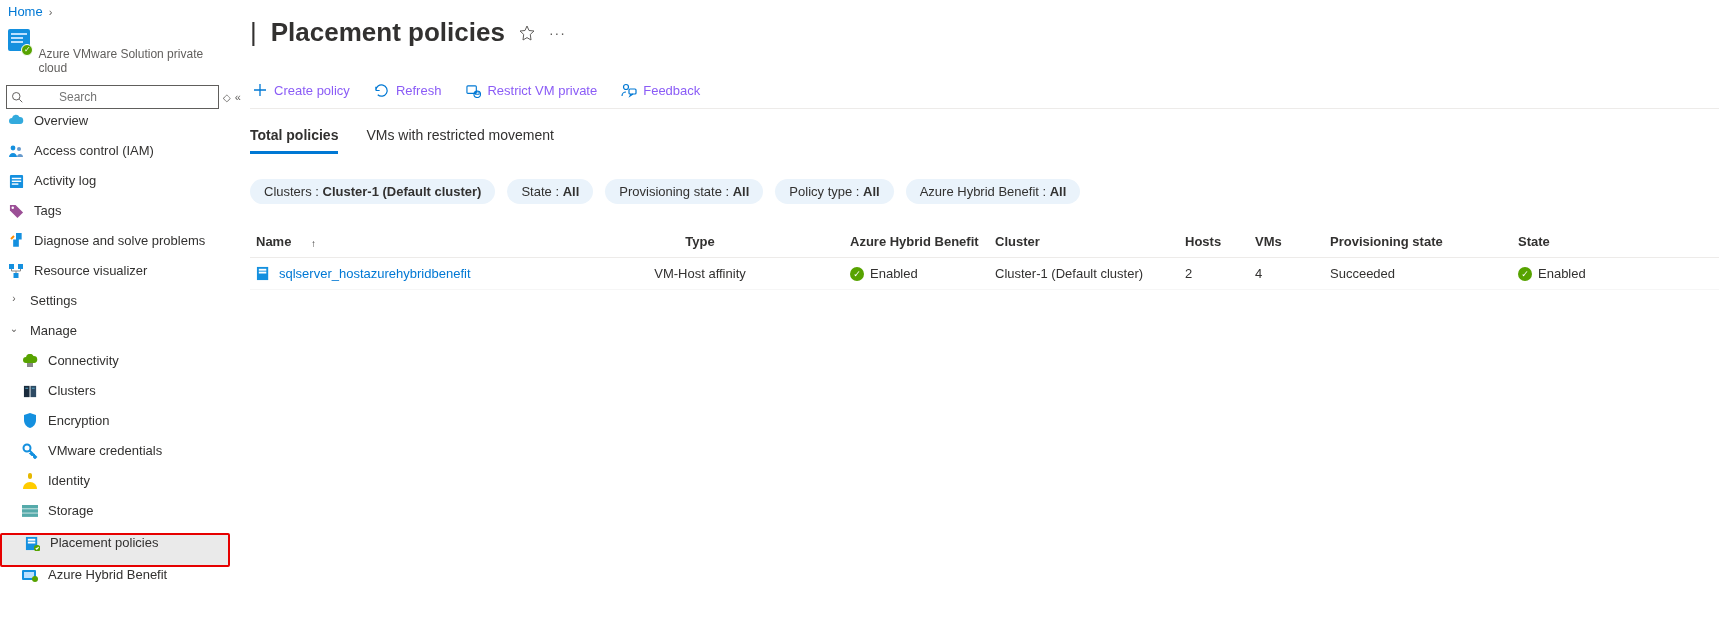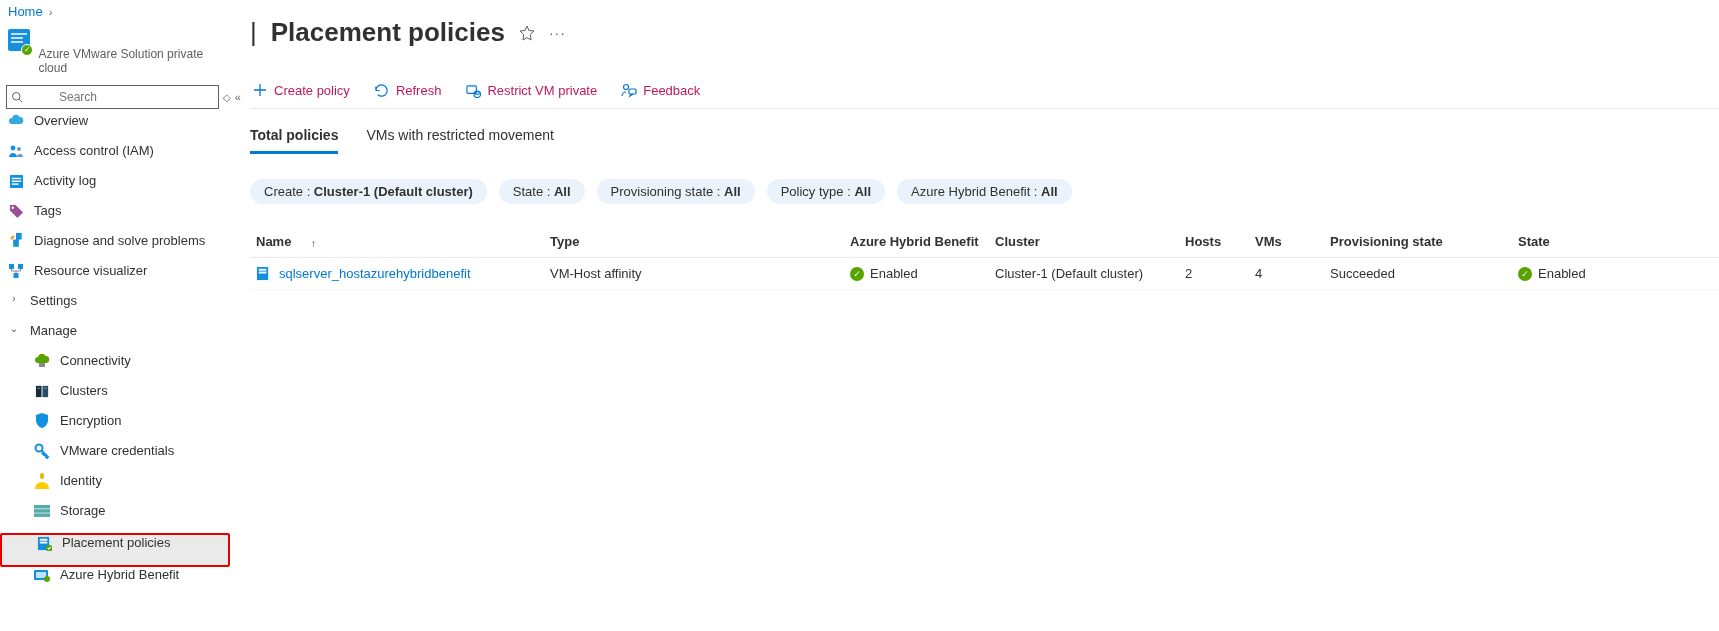--- a/index.html
+++ b/index.html
@@ -27,54 +27,54 @@
     .sidebar { width: 230px; flex-shrink: 0; padding-bottom:20px;}
     .search-row{ display:flex; align-items:center; gap:4px; padding:4px 6px;}
     .search-box { display:flex; align-items:center; border:1px solid #605e5c; height:24px; flex:1; padding:0 4px;}
     .search-box input {border:none; outline:none; font-size:12px; flex:1; padding-left:4px;margin-left:32px;}
     .open-new{ color:#605e5c; font-size:10px;}
     .collapse-btn{ color:#605e5c; font-size:11px; cursor:pointer;}
     
     .nav-item{ display:flex; align-items:flex-start; height:30px; padding:0 8px; gap:10px; cursor:pointer;}
     .nav-item .icon{ width:16px; height:16px; display:flex; align-items:center; justify-content:center; flex-shrink:0;}
     .nav-item .label{ font-size:13px; white-space:nowrap;}
-    .nav-item.child{ padding-left:34px;}
+    .nav-item.child{ padding-left:22px;}
     .nav-item .chev{width:12px; display:inline-block; text-align:center; color:#605e5c; font-size:10px;}
     .nav-item.selected{ background:#eaeaea;}
     .highlight-box{ border:2px solid #e60000; border-radius:2px;}
     
     
     svg{display:block;}
     
     
     .main { flex:1; padding-left:20px;}
     .page-title-row{ display:flex; align-items:center; gap:14px; margin-top:-6px;}
     .page-title-pipe{ font-size:26px; font-weight:400; color:#323130;}
     .page-title{ font-size:26px; font-weight:600;}
     .star-btn svg, .more-btn {color:#605e5c;}
     .more-btn{font-size:14px; letter-spacing:1px; color:#605e5c; cursor:pointer;}
     
     .toolbar{ display:flex; align-items:center; gap:24px; margin-top:34px; border-bottom:1px solid #edebe9; padding-bottom:10px; padding-left:2px;}
-    .tool-btn{ display:flex; align-items:center; gap:6px; color:#be185d; cursor:pointer; font-size:13px;}
+    .tool-btn{ display:flex; align-items:center; gap:6px; color:#8b5cf6; cursor:pointer; font-size:13px;}
     .tool-btn .ticon{width:16px;height:16px; display:flex; align-items:center; justify-content:center;}
     
     .tabs{ display:flex; gap:28px; margin-top:18px;}
     .tab{ padding-bottom:8px; font-size:14px; cursor:pointer; color:#323130;}
     .tab.active{ font-weight:600; border-bottom:3px solid #0078d4; margin-bottom:-1px;}
     
     .filter-row{ display:flex; gap:12px; margin-top:26px;}
     .filter-pill{ background:#eaf3fb; border-radius:14px; padding:5px 14px; font-size:13px; color:#323130;}
     .filter-pill b{font-weight:600;}
     
     .table{ margin-top:22px; width:100%; font-size:13px;}
     .table .thead, .table .trow{ display:flex; align-items:center; padding:8px 0;}
     .table .thead{ border-bottom:1px solid #edebe9; font-weight:600; color:#323130;}
     .table .trow{ border-bottom:1px solid #f6f6f6;}
     .col-name{width:300px; padding-left:6px; display:flex; align-items:flex-end; gap:8px;}
-    .col-type{width:300px;}
+    .col-type{width:300px;text-align:center;}
     .col-ahb{width:145px;}
     .col-cluster{width:190px;}
     .col-hosts{width:70px;}
     .col-vms{width:75px;}
     .col-prov{width:188px;}
     .col-state{width:110px;}
     .sort-arrow{font-size:10px;}
     .policy-icon{width:15px;height:15px;}
     .link{color:#0078d4;}
     .status-dot{ width:14px;height:14px;background:#57a300;border-radius:50%;display:inline-flex;align-items:center;justify-content:center;color:#fff;font-size:9px;margin-right:6px;}
@@ -312,21 +312,21 @@
         <span>Feedback</span>
       </div>
     </div>
 
     <div class="tabs">
       <div class="tab active">Total policies</div>
       <div class="tab">VMs with restricted movement</div>
     </div>
 
     <div class="filter-row">
-      <div class="filter-pill"><span>Create : </span><b>Cluster-1 (Default cluster)</b></div>
+      <div class="filter-pill"><span>Clusters : </span><b>Cluster-1 (Default cluster)</b></div>
       <div class="filter-pill"><span>State : </span><b>All</b></div>
       <div class="filter-pill"><span>Provisioning state : </span><b>All</b></div>
       <div class="filter-pill"><span>Policy type : </span><b>All</b></div>
       <div class="filter-pill"><span>Azure Hybrid Benefit : </span><b>All</b></div>
     </div>
 
     <div class="table">
       <div class="thead">
         <div class="col-name"><span>Name</span>&nbsp;<span class="sort-arrow">↑</span></div>
         <div class="col-type">Type</div>

